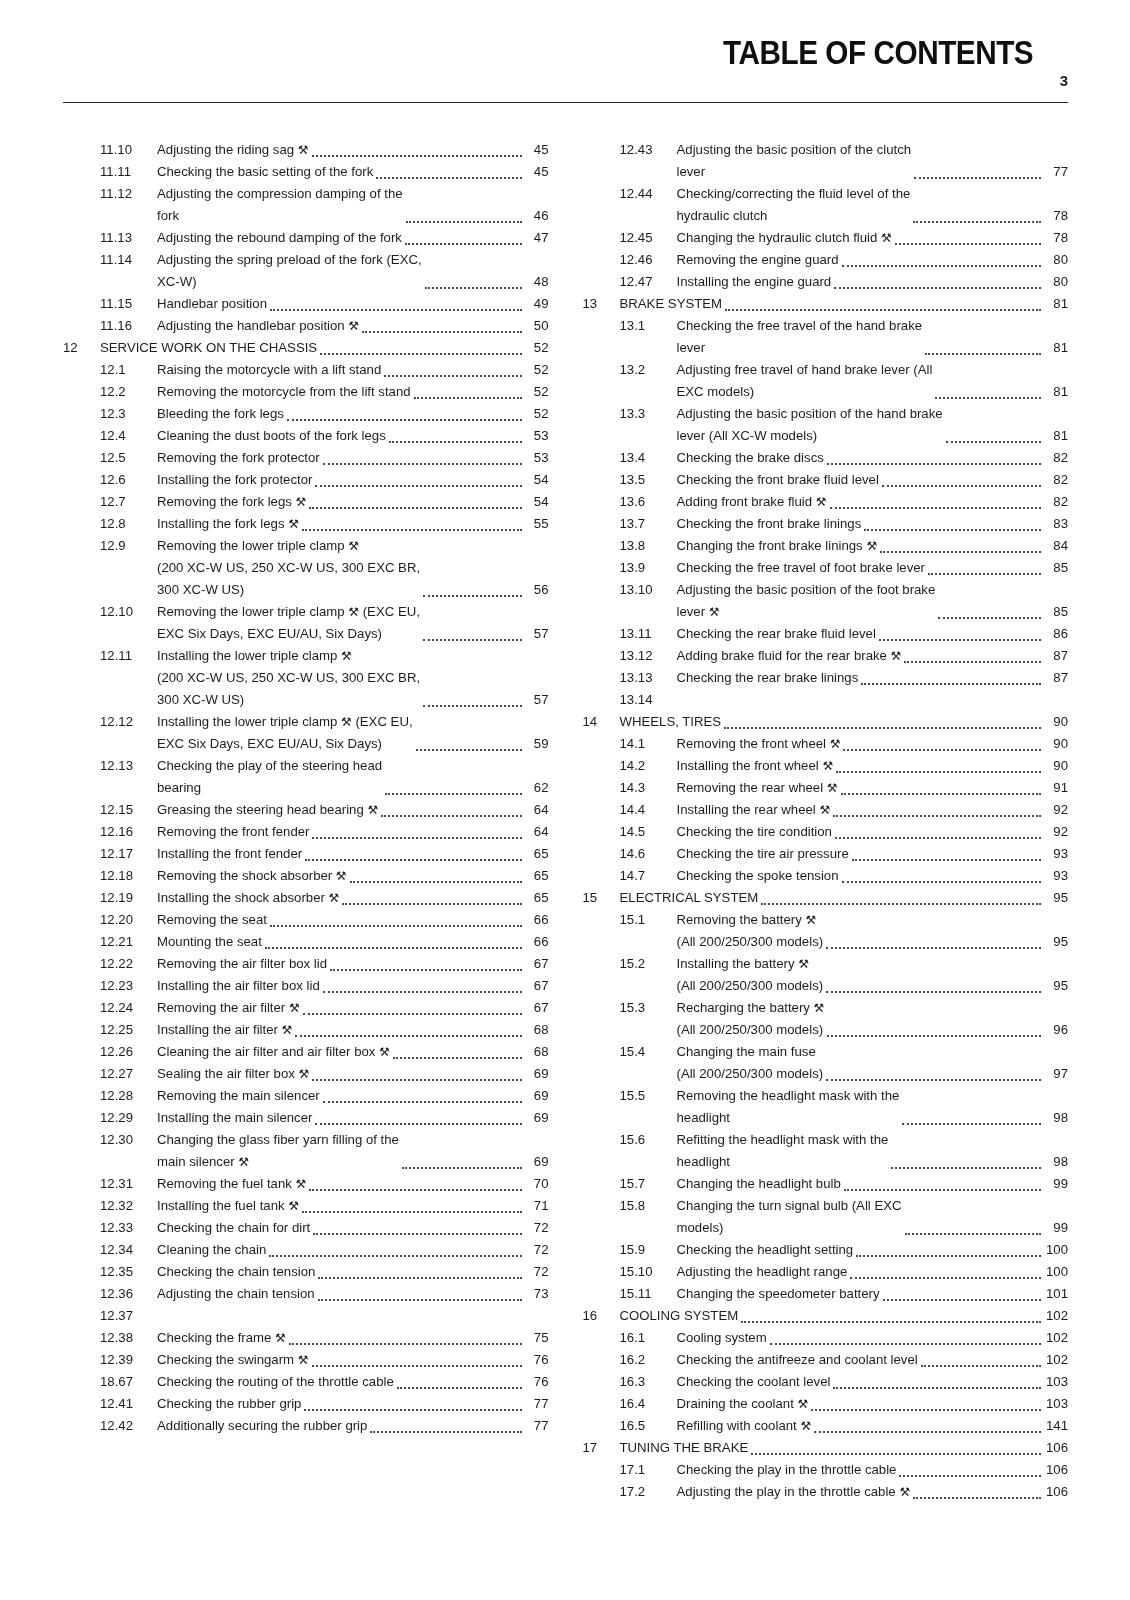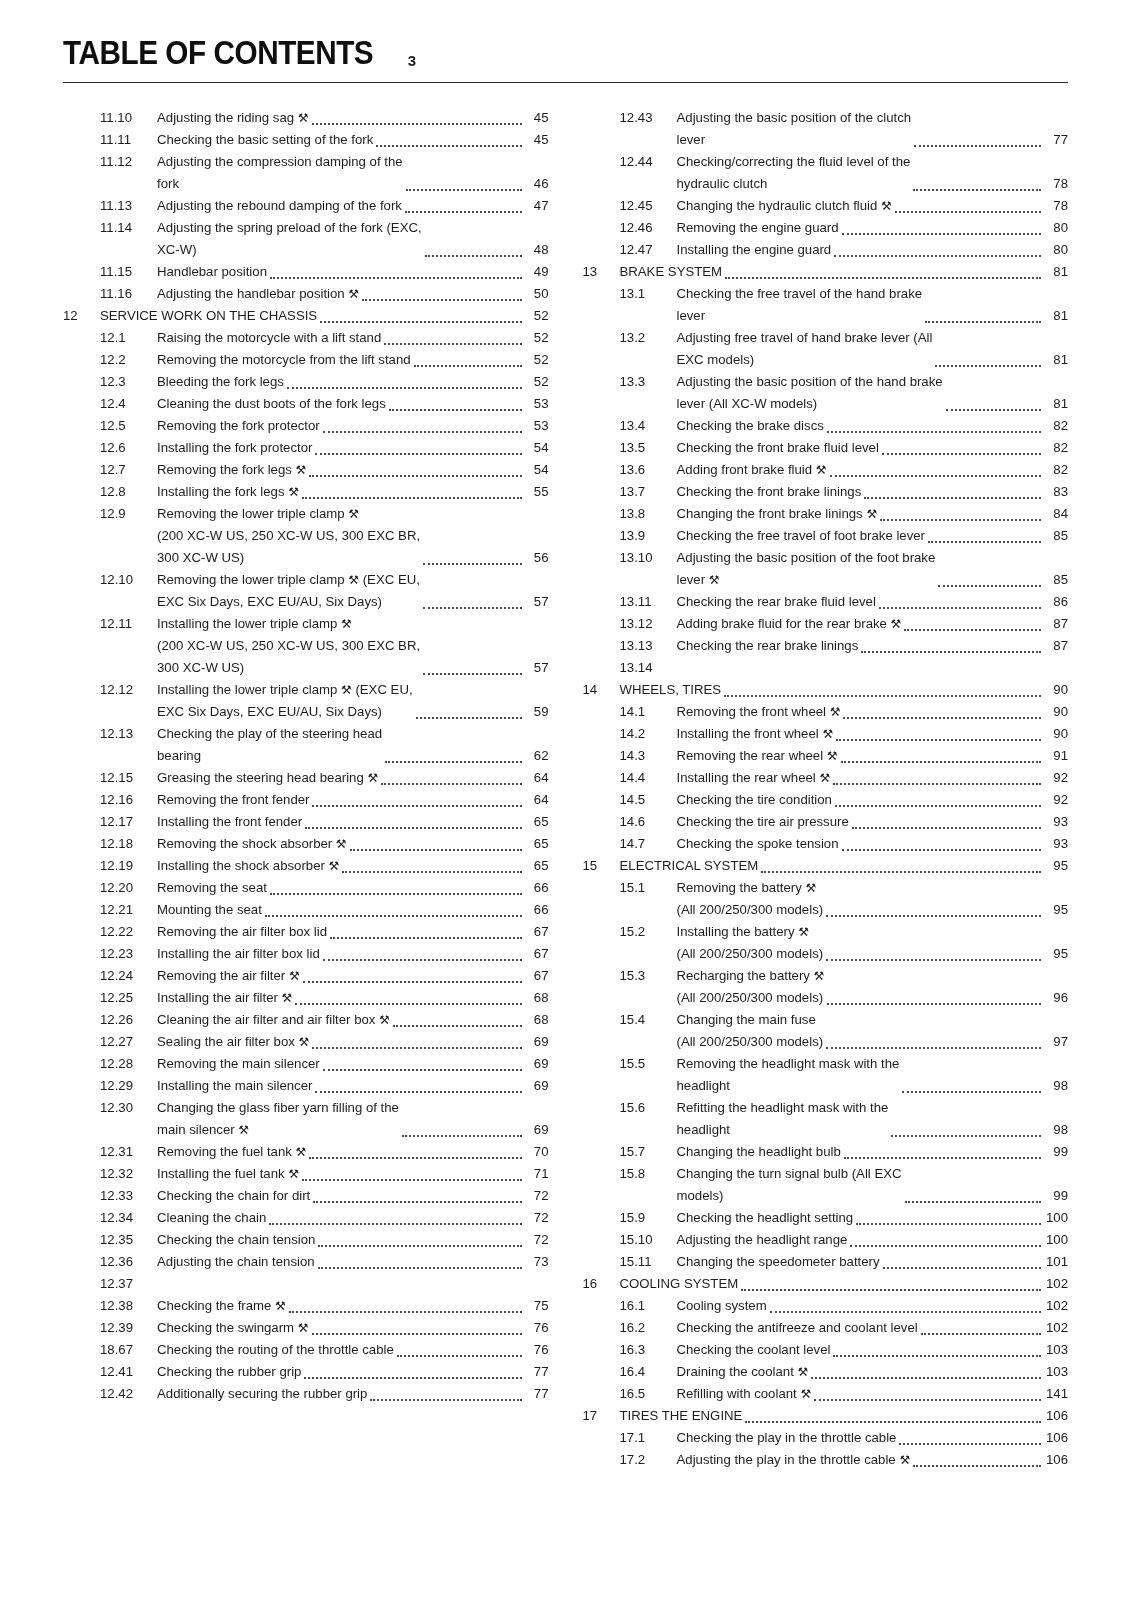--- a/index.html
+++ b/index.html
@@ -5,33 +5,33 @@
   * { box-sizing: border-box; margin: 0; padding: 0; }
   html, body { background: #ffffff; }
   body {
     width: 1130px; height: 1600px;
     font-family: "Liberation Sans", "DejaVu Sans", sans-serif;
     color: #1d1d1b;
     overflow: hidden;
   }
   .page { padding: 34px 62px 0 63px; }
 
-  .header { display: flex; justify-content: flex-start; align-items: flex-end; }
+  .header { display: flex; justify-content: flex-start; align-items: flex-end; flex-direction: column; }
   .doc-title {
     font-size: 33px; font-weight: bold; color: #0f0f0f;
     letter-spacing: -0.5px;
     transform: scaleX(0.90); transform-origin: left bottom;
     white-space: nowrap;
   }
   .pageno { font-size: 15px; font-weight: bold; color: #1d1d1b; padding-bottom: 3px; }
 
   .rule { border-top: 1.5px solid #2a2a2a; margin-top: 10px; }
 
   .columns { display: flex; gap: 34px; margin-top: 24px; }
-  .col { flex: 1 1 0; min-width: 0; }
+  .col { flex: 1 1 0; min-width: 0; margin-top: 12px; }
 
   .entry { display: flex; align-items: flex-start; font-size: 13.2px; line-height: 22px; color: #1d1d1b; }
   .entry .num { flex: 0 0 57px; }
   .entry.chapter .num { flex: 0 0 37px; }
   .entry.section { padding-left: 37px; }
 
   .body { flex: 1 1 auto; min-width: 0; display: flex; align-items: flex-end; }
   .title { flex: 0 1 auto; white-space: pre-line; }
   .leader {
     flex: 1 1 12px; min-width: 12px;
@@ -824,21 +824,21 @@
           <span class="num">16.5</span>
           <span class="body">
             <span class="title">Refilling with coolant <span class="wrench">⚒</span></span>
             <span class="leader"></span>
             <span class="pg">141</span>
           </span>
         </div>
         <div class="entry chapter">
           <span class="num">17</span>
           <span class="body">
-            <span class="title">TIRES THE ENGINE</span>
+            <span class="title">TUNING THE BRAKE</span>
             <span class="leader"></span>
             <span class="pg">106</span>
           </span>
         </div>
         <div class="entry section">
           <span class="num">17.1</span>
           <span class="body">
             <span class="title">Checking the play in the throttle cable</span>
             <span class="leader"></span>
             <span class="pg">106</span>

